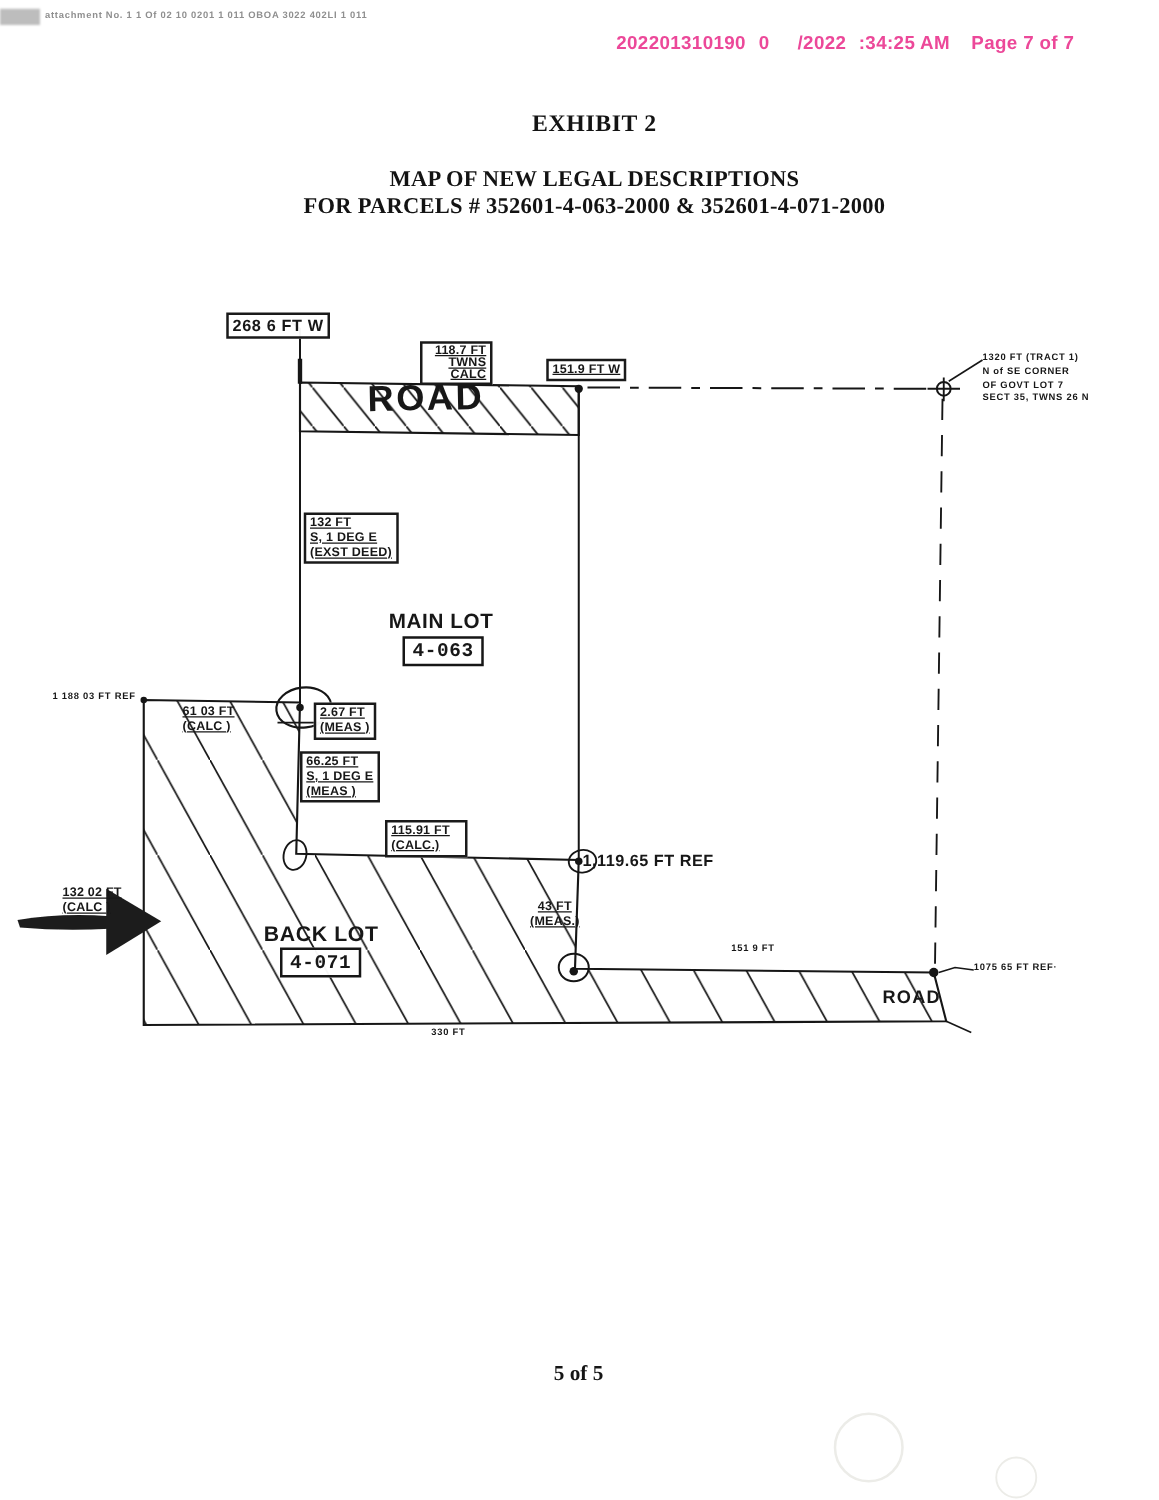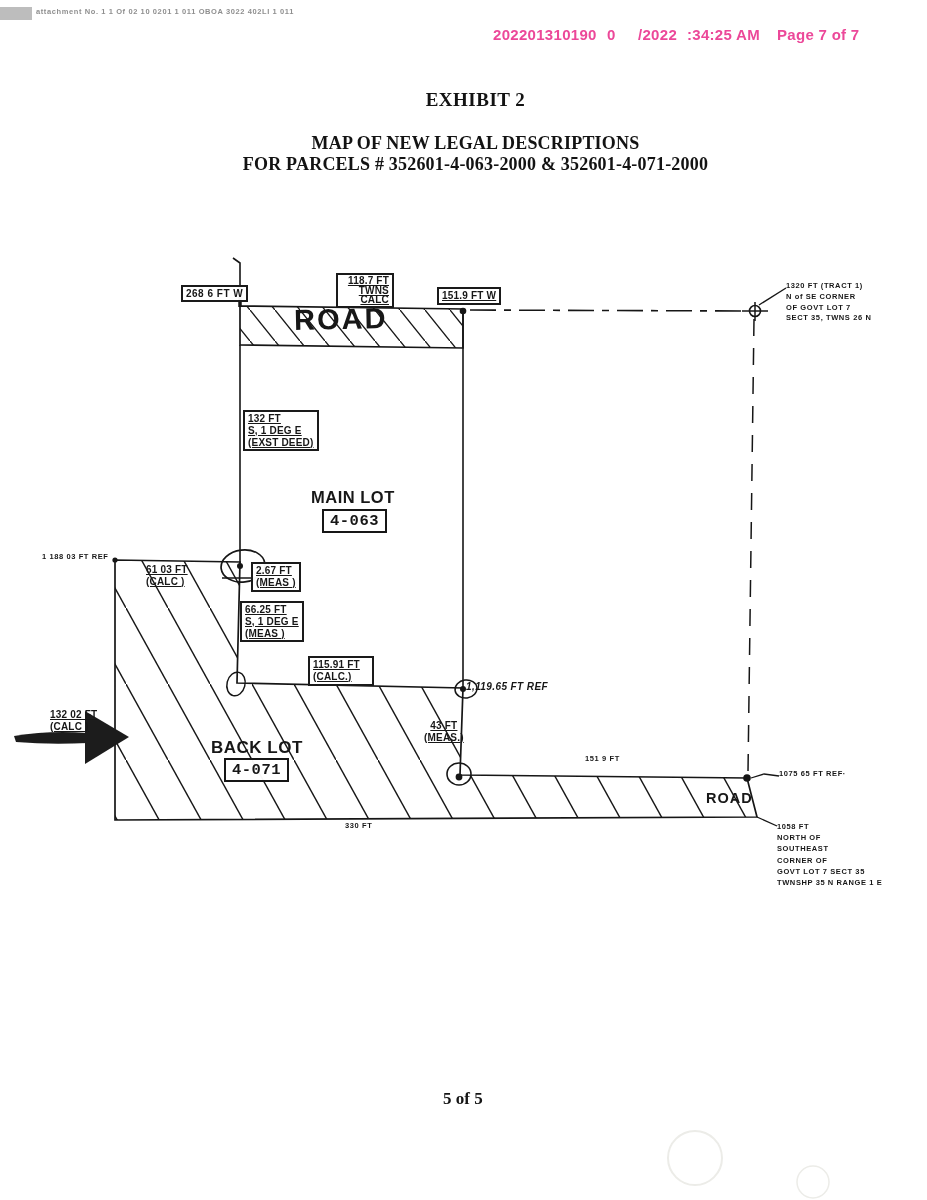--- a/index.html
+++ b/index.html
@@ -113,21 +113,21 @@
       <path d="M14 736 Q50 730 88 733 L88 743 Q50 745 16 742 Z"></path>
       <path d="M85 711 L129 737 L85 764 Z"></path>
     </g>
 
     <g fill="none" stroke="#ecece8">
       <circle cx="695" cy="1158" r="27" stroke-width="2"></circle>
       <circle cx="813" cy="1182" r="16" stroke-width="1.5"></circle>
     </g>
   </svg>
 
-  <div class="lbl boxed" style="left:181px;top:250px;font-size:10px;letter-spacing:.5px;margin-top:35px;">268 6 FT W</div>
+  <div class="lbl boxed" style="left:181px;top:250px;font-size:13px;letter-spacing:.5px;">268 6 FT W</div>
 
   <div class="lbl boxed m8 ra" style="left:336px;top:273px;width:48px;line-height:9.6px;">
     <div>118.7 FT</div>
     <div>TWNS</div>
     <div>CALC</div>
   </div>
 
   <div class="lbl boxed m8" style="left:437px;top:287px;">151.9 FT W</div>
 
   <div class="lbl road-big" style="left:294px;top:303px;">ROAD</div>
@@ -169,42 +169,34 @@
   <div class="lbl m8" style="left:50px;top:672px;margin-top:37px;">
     <div>132 02 FT</div>
     <div>(CALC )</div>
   </div>
 
   <div class="lbl boxed m8" style="left:308px;top:656px;width:56px;">
     <div>115.91 FT</div>
     <div>(CALC.)</div>
   </div>
 
-  <div class="lbl" style="left:466px;top:681px;font-size:10px;letter-spacing:.4px;font-style:italic;">1,119.65 FT REF</div>
+  <div class="lbl" style="left:466px;top:681px;font-size:13px;letter-spacing:.4px;">1,119.65 FT REF</div>
 
   <div class="lbl m8" style="left:424px;top:720px;text-align:center;">
     <div>43 FT</div>
     <div>(MEAS.)</div>
   </div>
 
   <div class="lbl lot-name2" style="left:211px;top:738px;">BACK LOT</div>
   <div class="lbl parcel" style="left:224px;top:758px;text-align:center;">4-071</div>
 
   <div class="lbl dot7" style="left:585px;top:754px;">151 9 FT</div>
 
   <div class="lbl dot7" style="left:779px;top:769px;">1075 65 FT REF·</div>
 
   <div class="lbl road-sm" style="left:706px;top:790px;">ROAD</div>
 
-  <div class="lbl dot7" style="left:777px;top:821px;line-height:11.2px;">
-    <div>1058 FT</div>
-    <div>NORTH OF</div>
-    <div>SOUTHEAST</div>
-    <div>CORNER OF</div>
-    <div>GOVT LOT 7 SECT 35</div>
-    <div>TWNSHP 35 N RANGE 1 E</div>
-  </div>
 
   <div class="lbl dot7" style="left:345px;top:821px;">330 FT</div>
 
   <div class="footer-page">5 of 5</div>
 
 </div>
 
 </body></html>

